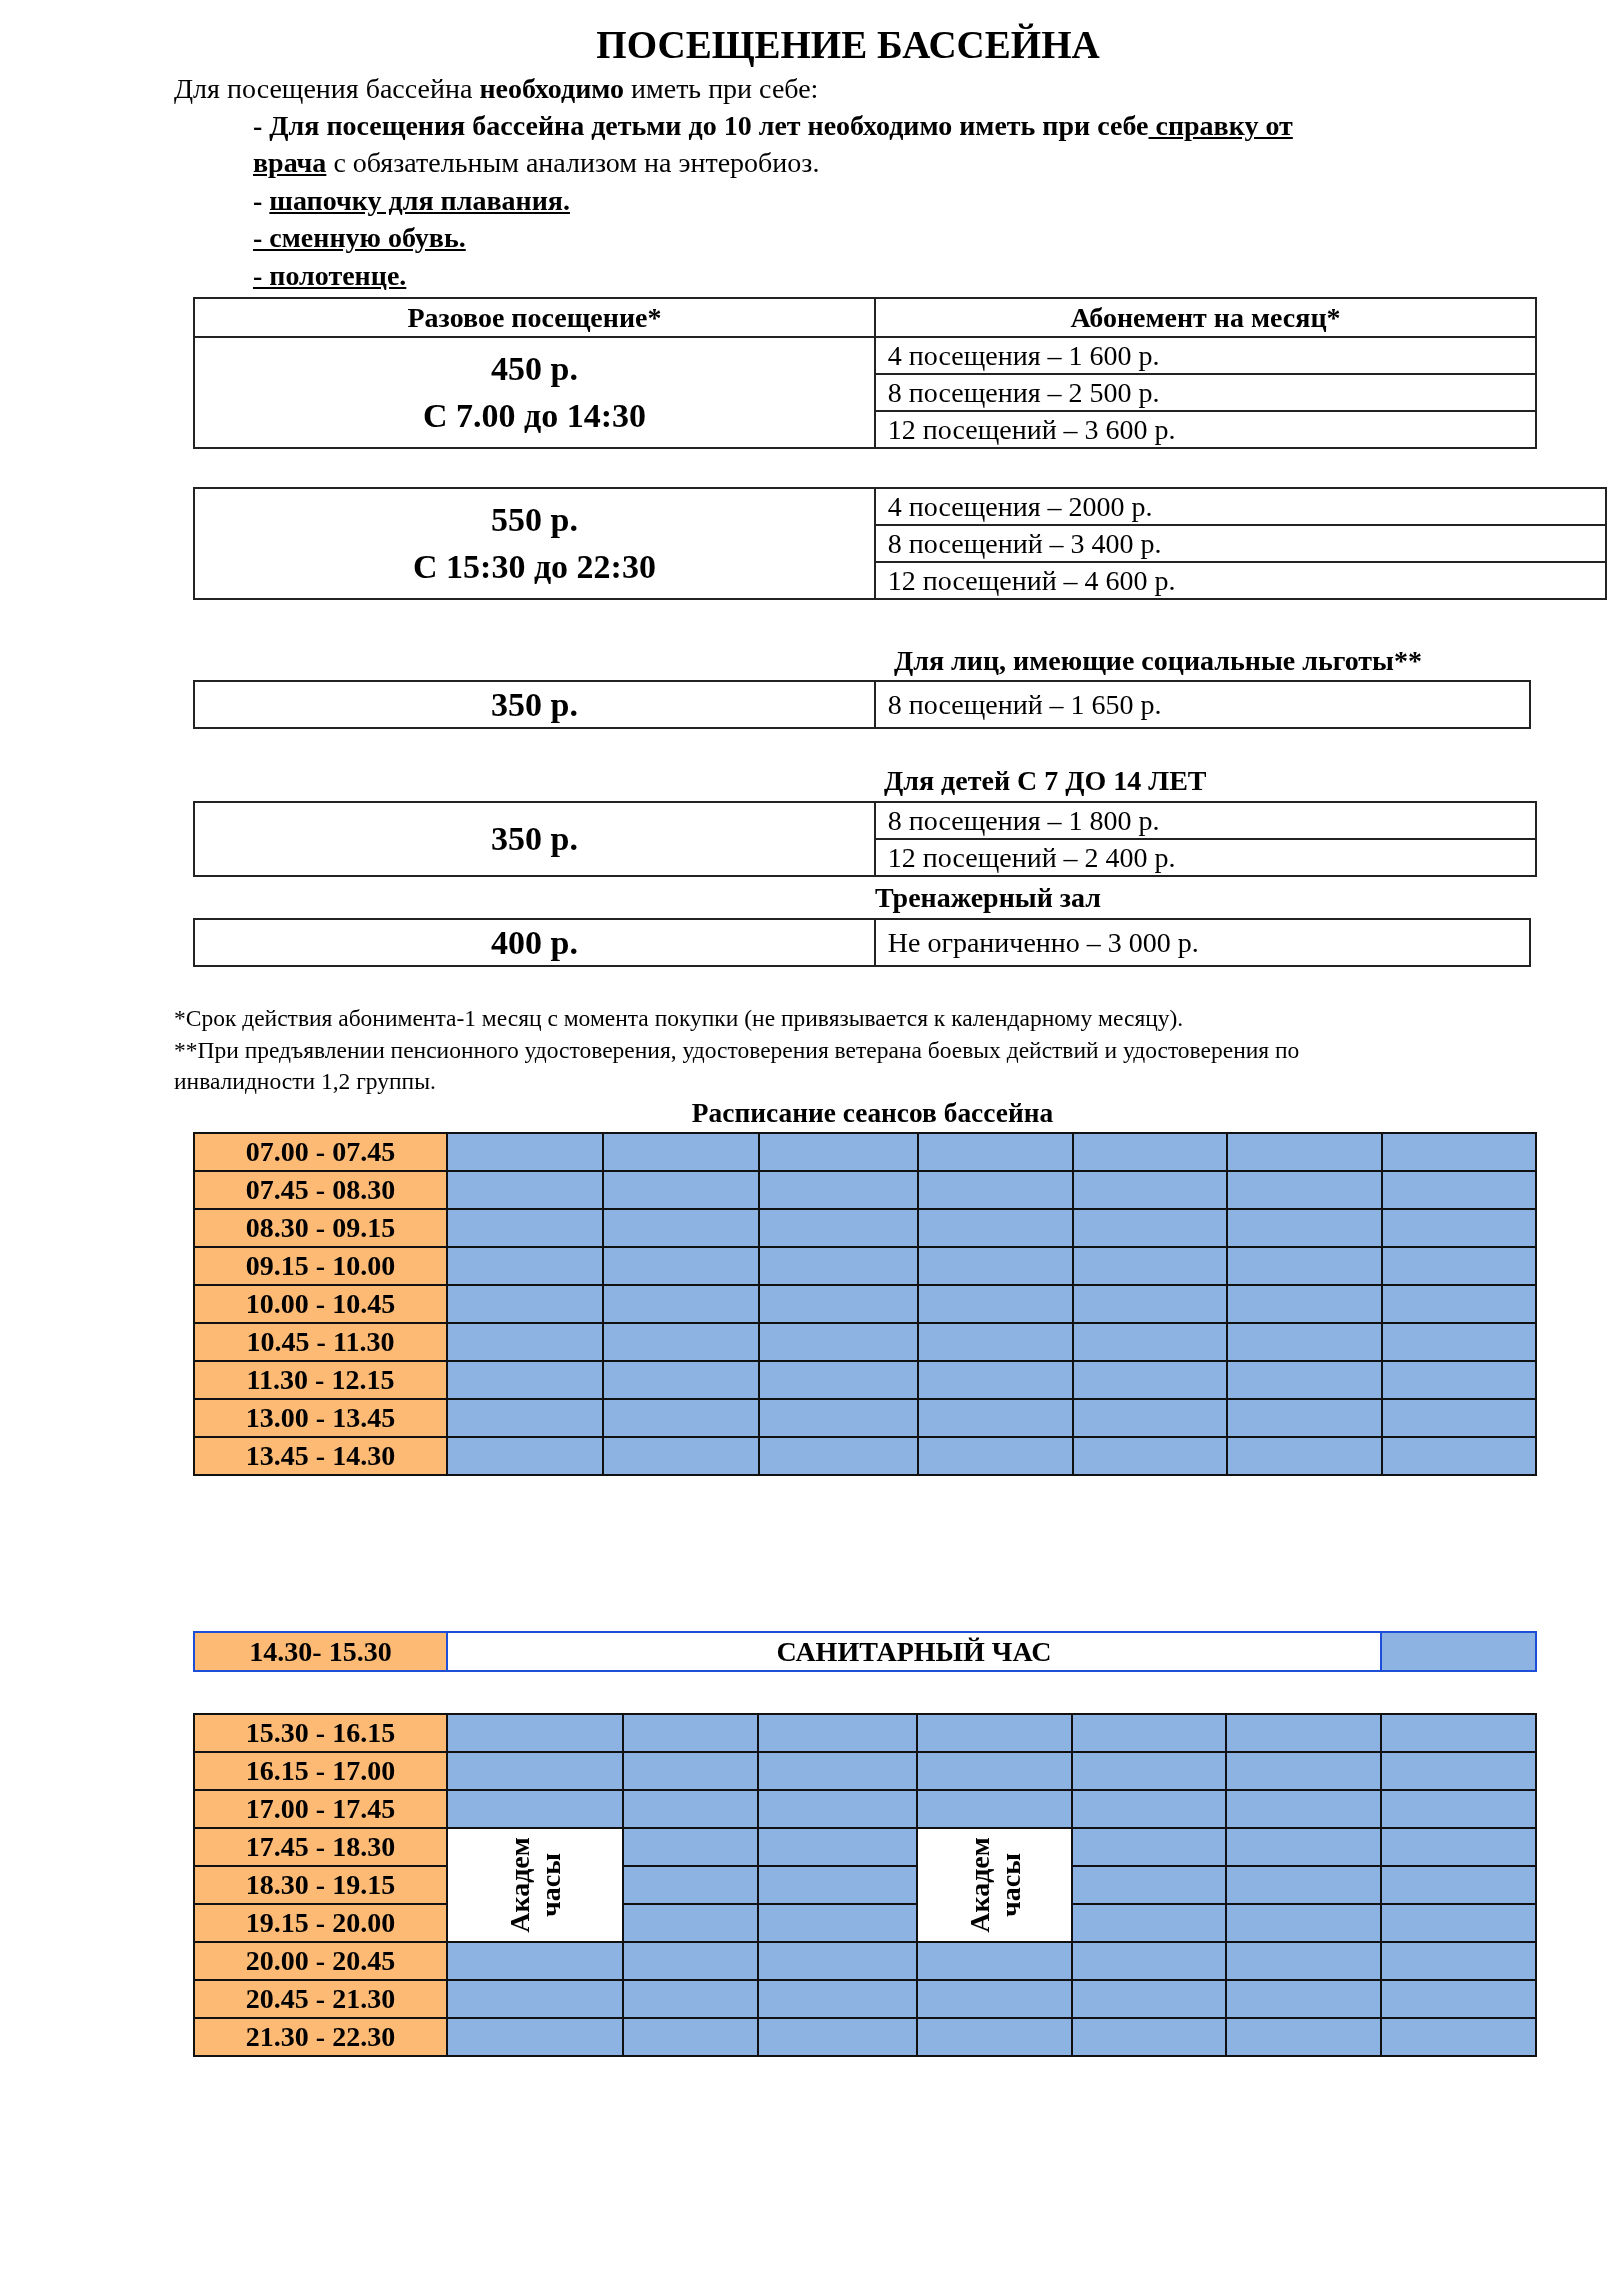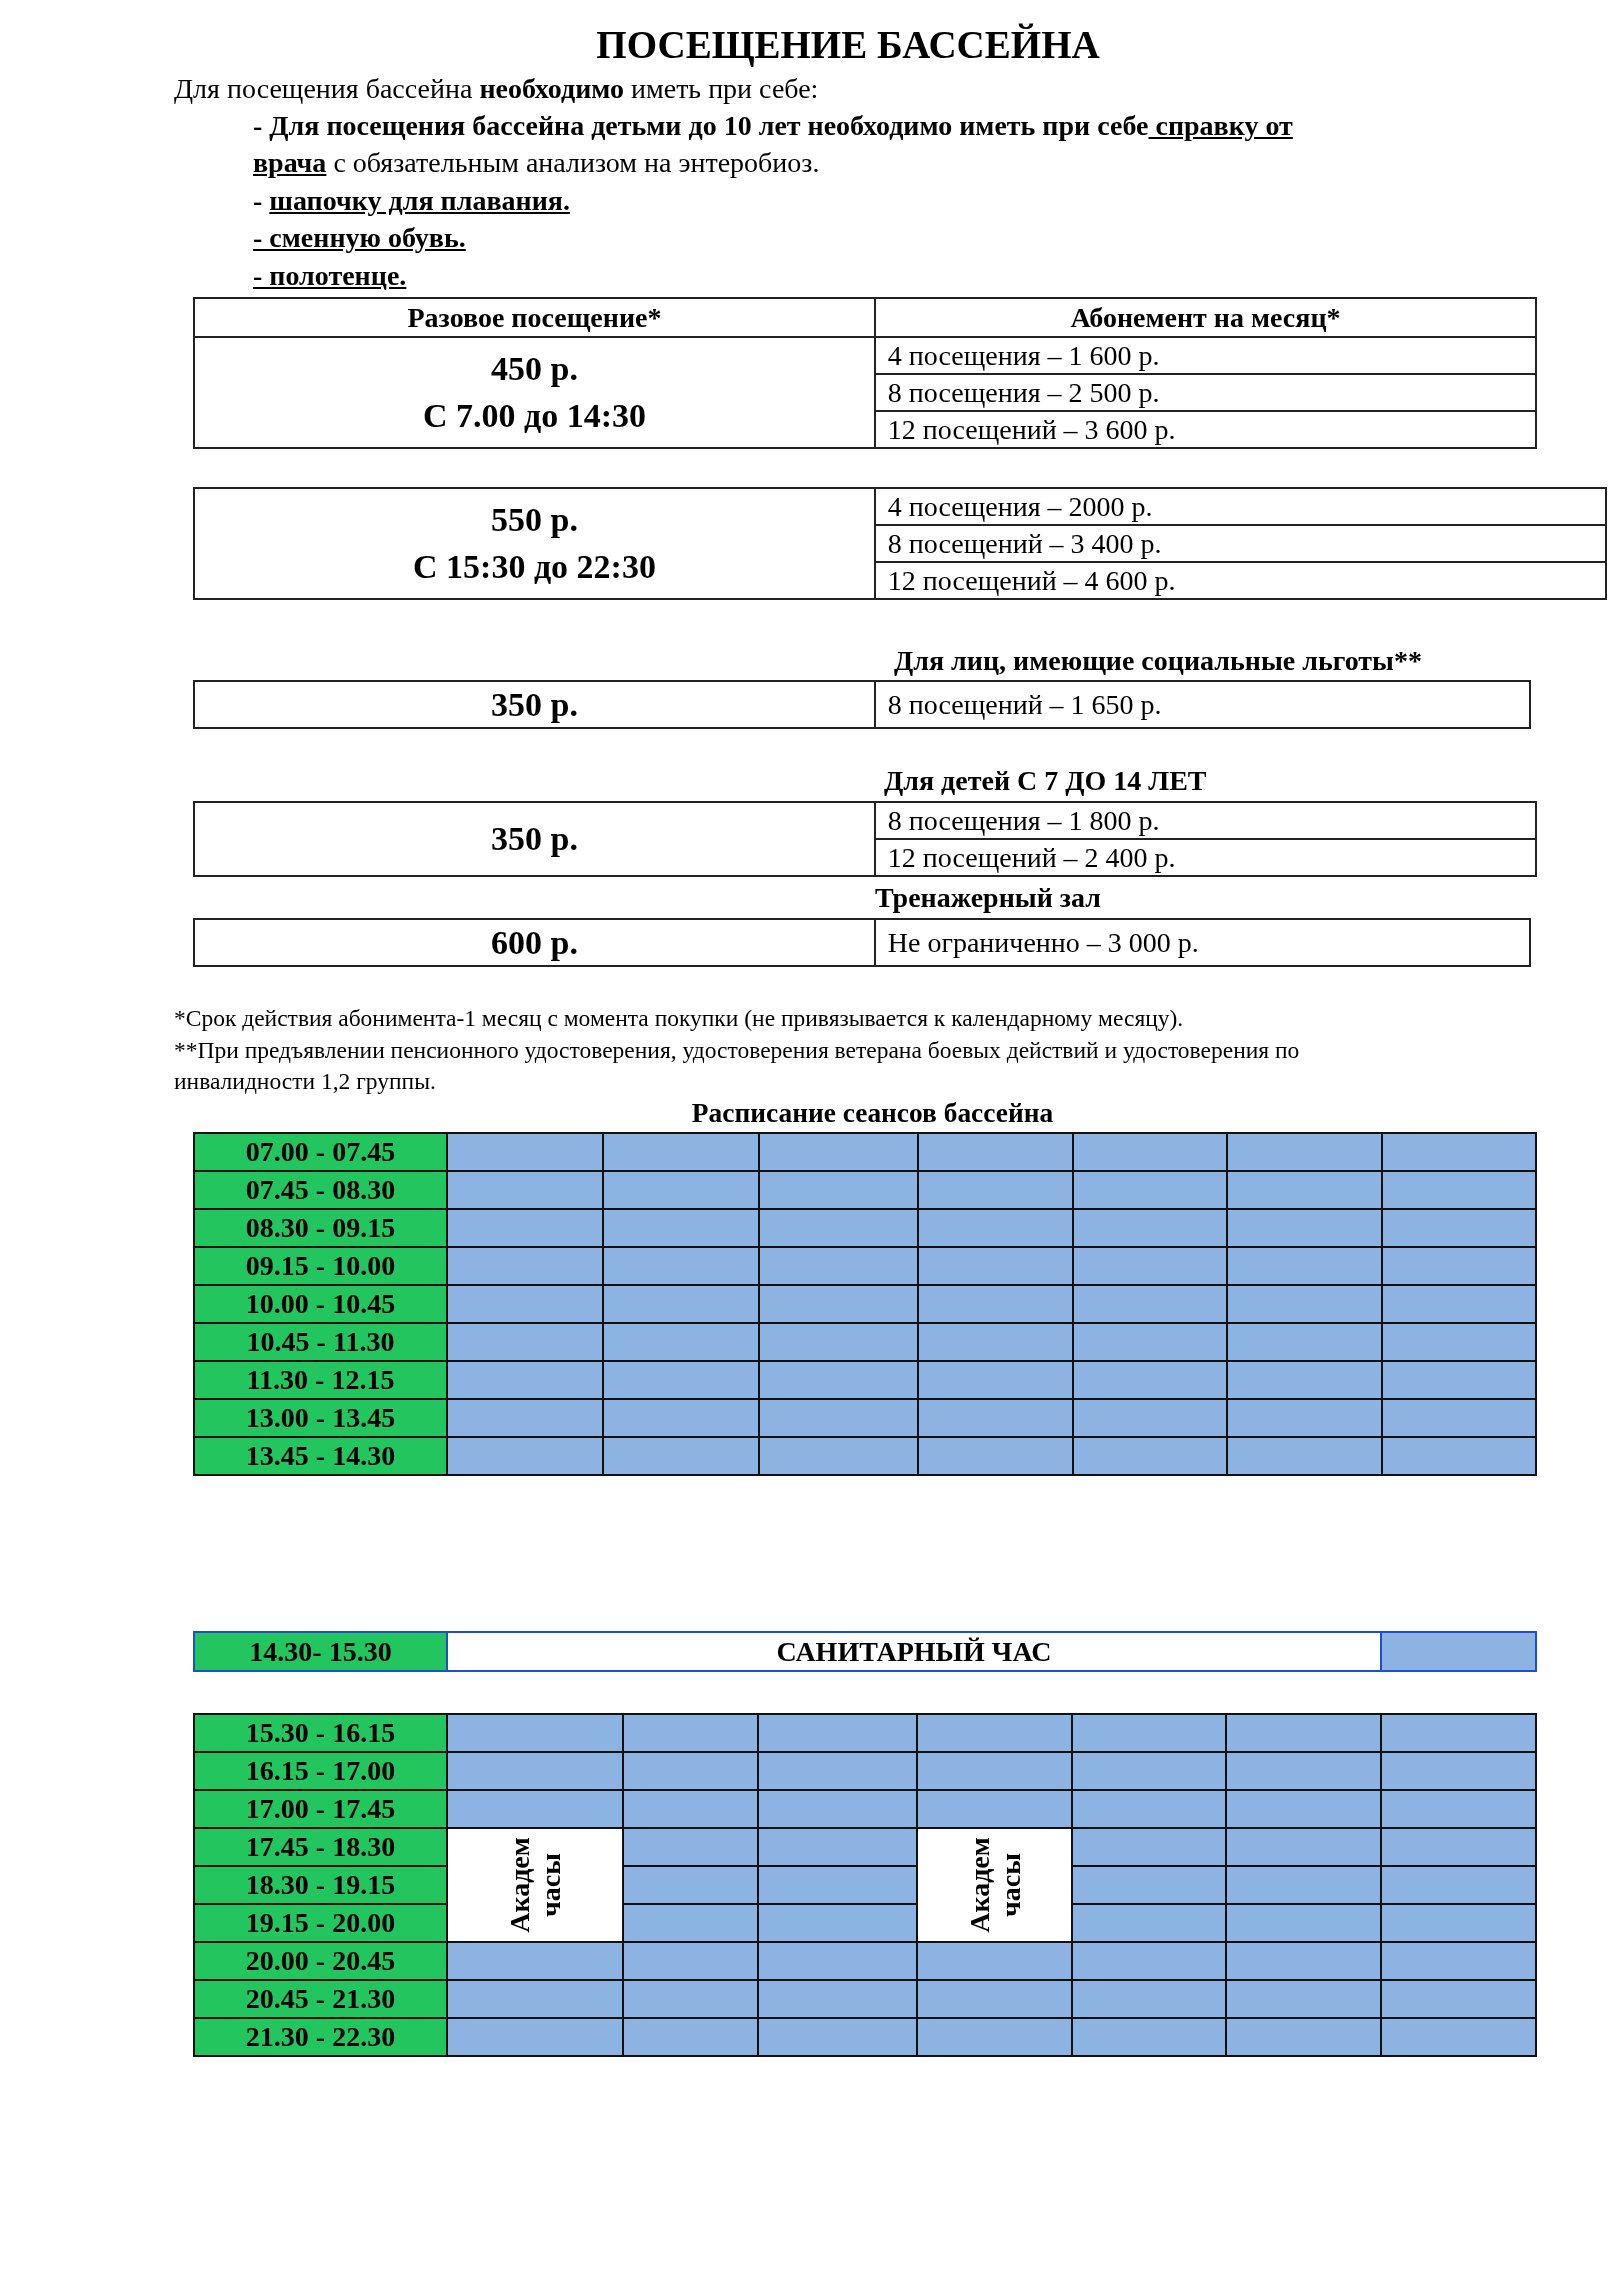--- a/index.html
+++ b/index.html
@@ -12,21 +12,21 @@
   .u { text-decoration:underline; }
   table { border-collapse:collapse; position:absolute; }
   td { padding:0; }
   .pt td { border:2px solid #222; font-size:28px; }
   .pt td.left { text-align:center; font-weight:bold; font-size:34px; }
   .pt td.right { padding-left:11.8px; height:35px; }
   .pt td.head { text-align:center; font-weight:bold; font-size:28px; height:37px; }
   .caption { font-size:28px; font-weight:bold; }
   .foot { left:174px; font-size:23.5px; }
   .sched td { border:2px solid #111; height:36px; }
-  .sched td.time { background:#22c55e; text-align:center; font-weight:bold; font-size:28px; }
+  .sched td.time { background:#fdba74; text-align:center; font-weight:bold; font-size:28px; }
   .sched td.slot { background:#8DB3E2; }
   .sched td.hd { text-align:center; font-weight:bold; font-size:30px; height:49px; }
   .sched { border:2.9px solid #000; }
   .sched td.akad { background:#fff; position:relative; }
   .akad-text { position:absolute; left:50%; top:50%; transform:translate(-50%,-50%) rotate(-90deg); font-weight:bold; font-size:28px; text-align:center; line-height:31px; white-space:nowrap; }
   .san td { border:2px solid #1d4ed8; height:37px; }
 </style>
 </head>
 <body>
 
@@ -100,21 +100,21 @@
   <tr>
         <td class="right">12 посещений – 2 400 р.</td>
       </tr>
 </tbody>
   </table>
 
 <div class="abs caption" style="left:875px; top:882px;">Тренажерный зал</div>
 <table class="pt" style="left:193px; top:918px; width:1338px;">
   <tbody>
       <tr>
-    <td class="left" style="width:679px; height:45px;">600 р.</td>
+    <td class="left" style="width:679px; height:45px;">400 р.</td>
     <td class="right">Не ограниченно   – 3 000 р.</td>
   </tr>
 </tbody>
   </table>
 
 <div class="abs foot" style="top:1005px;">*Срок действия абонимента-1 месяц с момента покупки (не привязывается к календарному месяцу).</div>
 <div class="abs foot" style="top:1037px;">**При предъявлении пенсионного удостоверения, удостоверения ветерана боевых действий и  удостоверения по</div>
 <div class="abs foot" style="top:1068px;">инвалидности 1,2 группы.</div>
 
 <div class="abs caption" style="left:0; width:1745px; text-align:center; top:1098px; font-size:27.4px;">Расписание сеансов бассейна</div>

